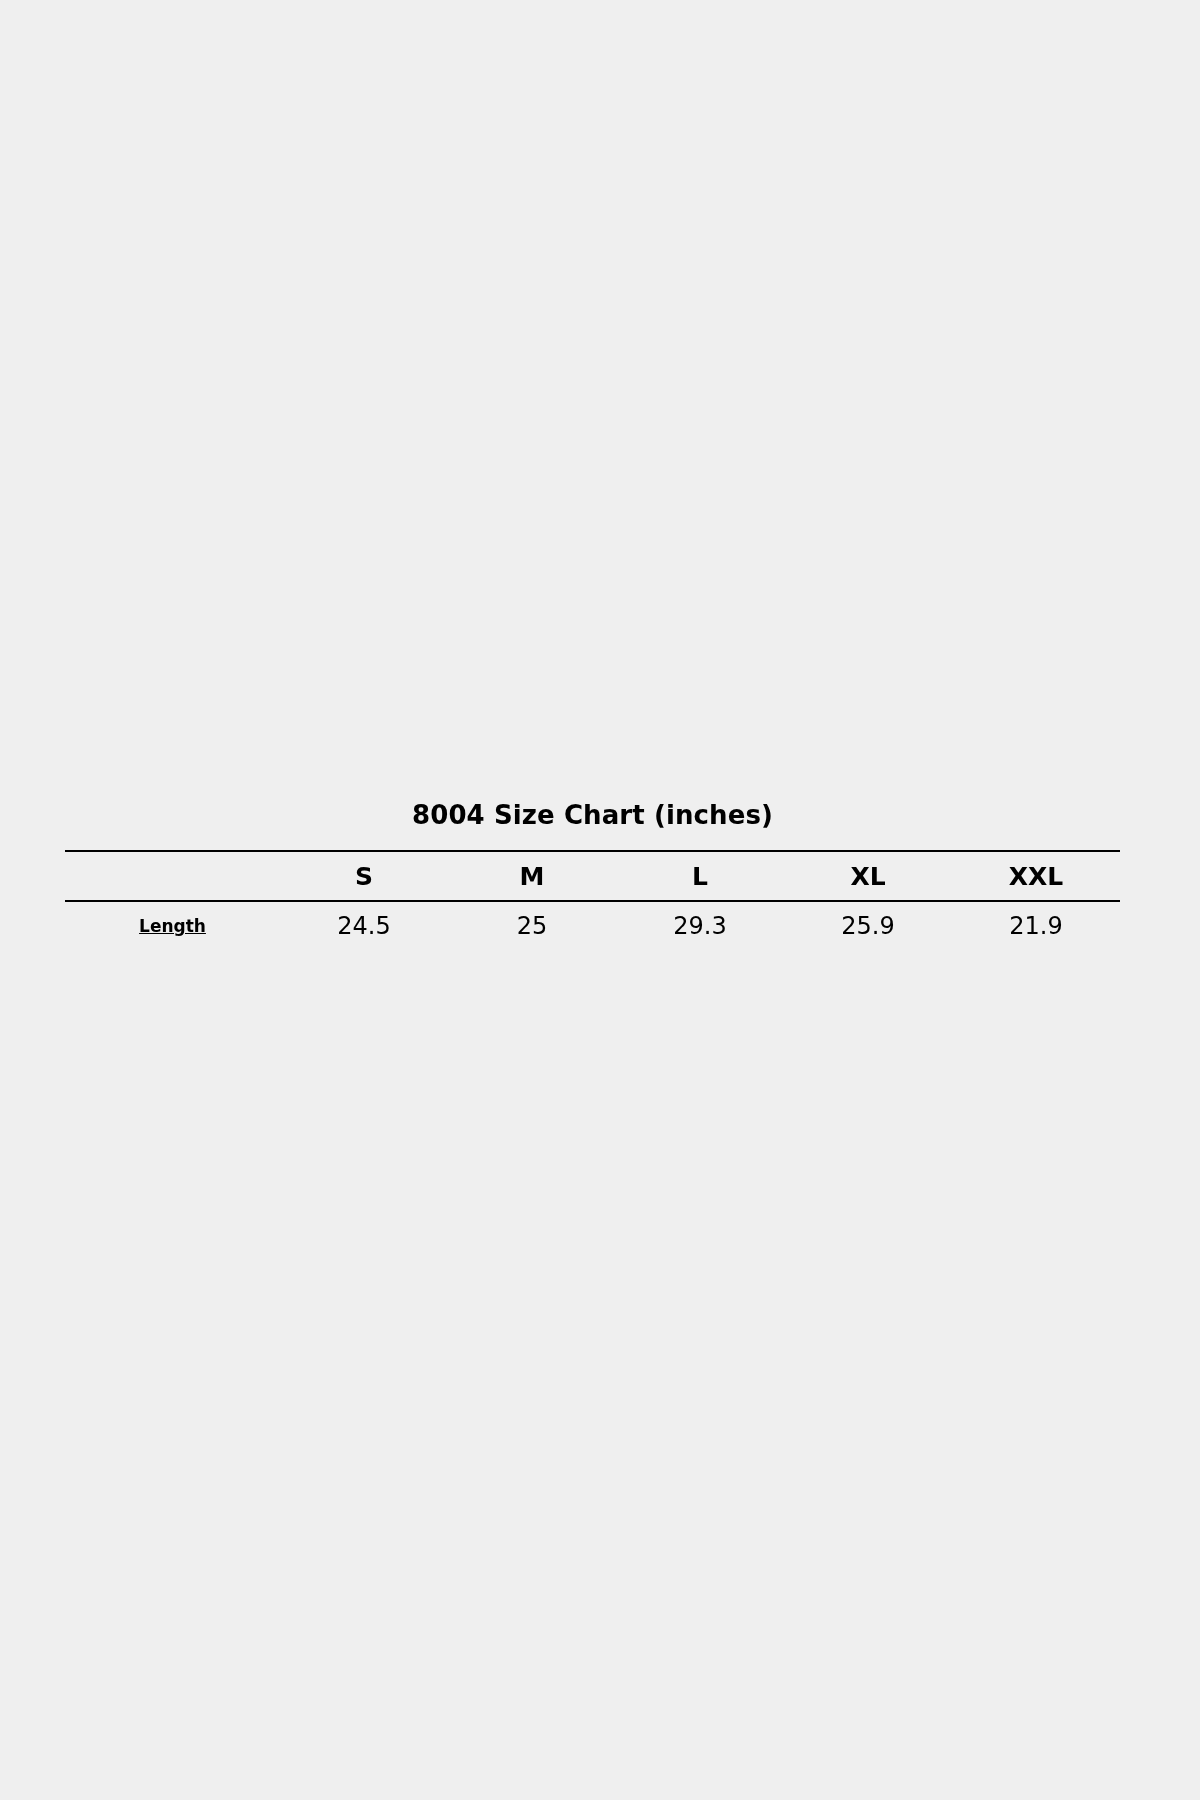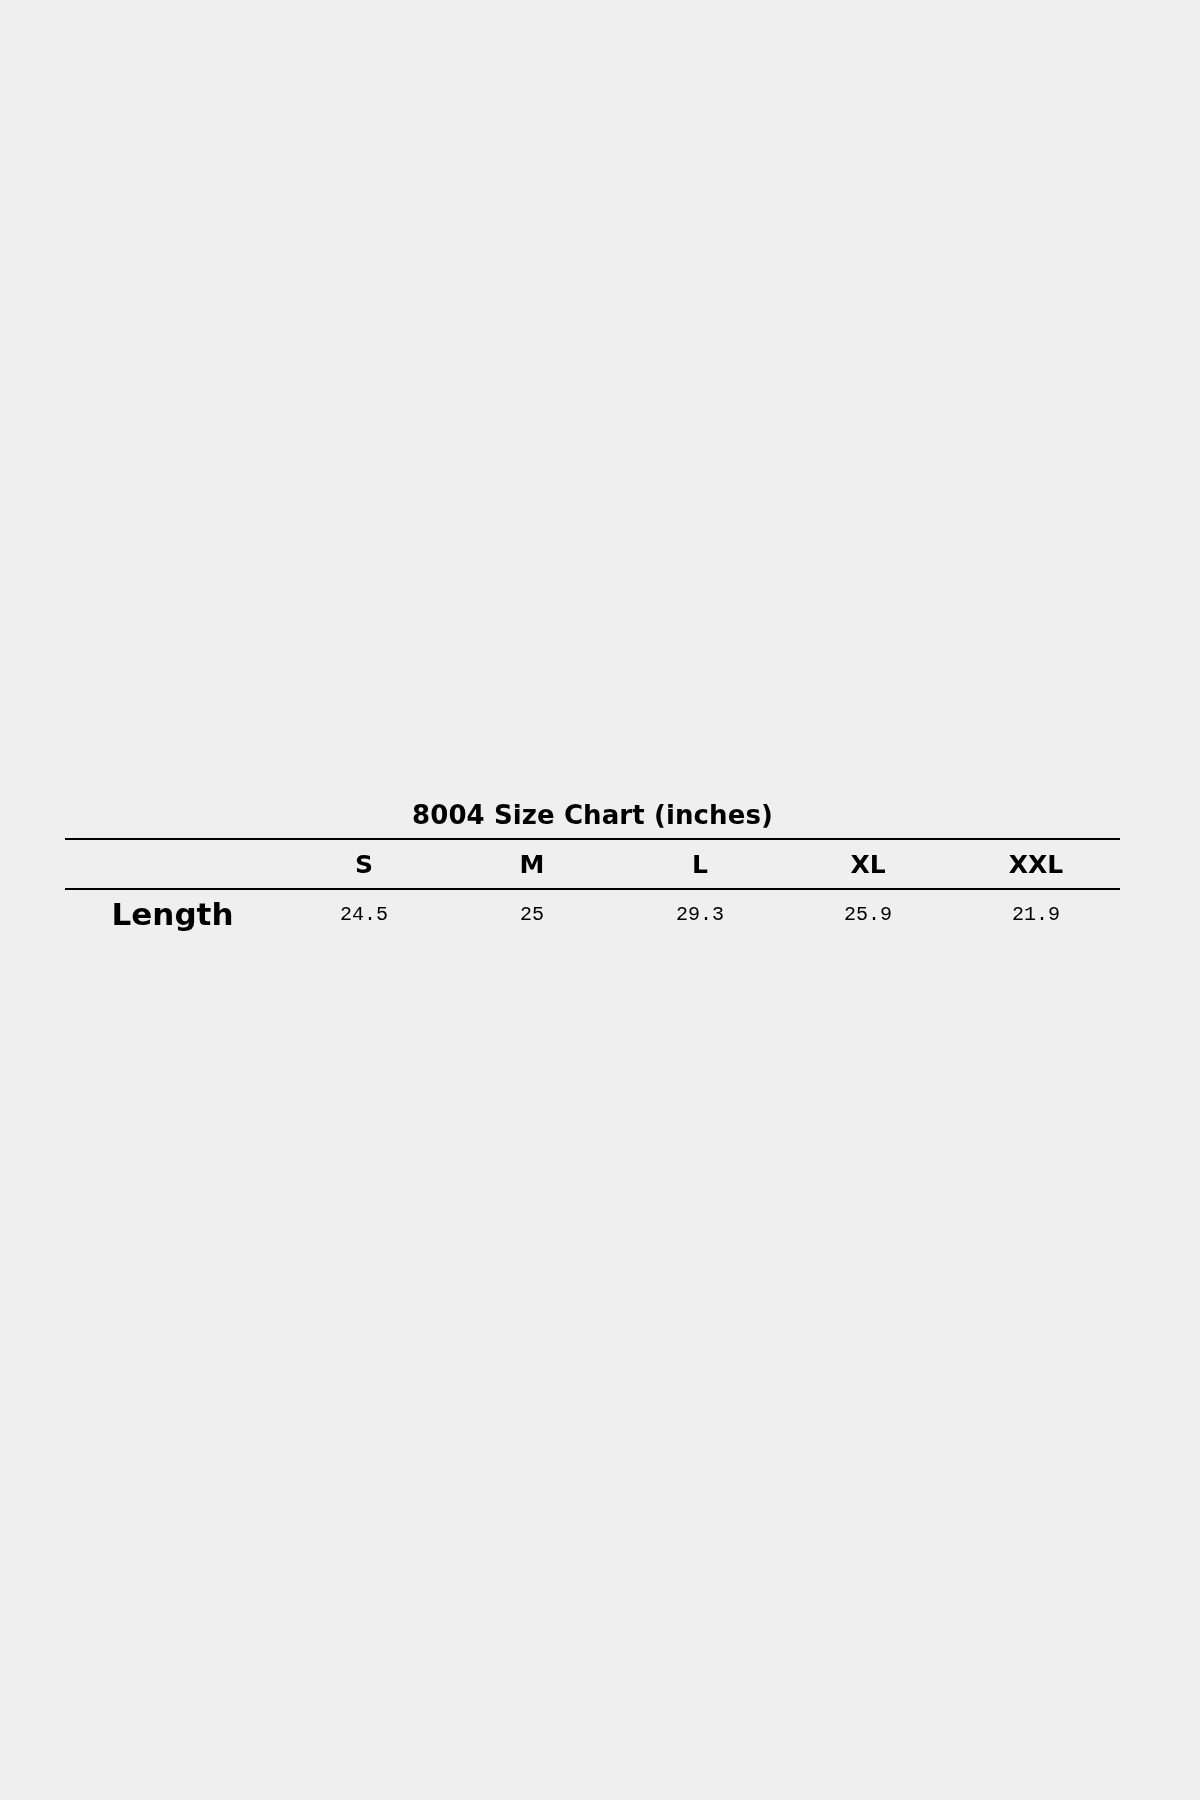--- a/index.html
+++ b/index.html
@@ -21,21 +21,21 @@
     left: 65px;
     top: 800px;
     width: 1055px;
   }
 
   .chart-title {
     text-align: center;
     font-size: 26px;
     font-weight: bold;
     letter-spacing: 0.1px;
-    padding-bottom: 8px;
+    padding-bottom: 20px;
     color: #000;
   }
 
   table.size-table {
     width: 100%;
     border-collapse: collapse;
     table-layout: fixed;
   }
 
   table.size-table thead tr {
@@ -57,28 +57,28 @@
     width: 215px;
   }
 
   table.size-table th.size-head {
     font-weight: bold;
     font-size: 25px;
   }
 
   table.size-table td.row-label {
     font-weight: bold;
-    font-size: 31px;
+    font-size: 17px;
     text-align: center;
+    text-decoration: underline;
   }
 
   table.size-table td.value-cell {
     font-weight: normal;
-    font-size: 20px;
-    font-family: Liberation Mono, monospace;
+    font-size: 24px;
   }
 </style>
 </head>
 <body>
 
 <div class="chart-wrap">
 
   <div class="chart-title">8004 Size Chart (inches)</div>
 
   <table class="size-table">

